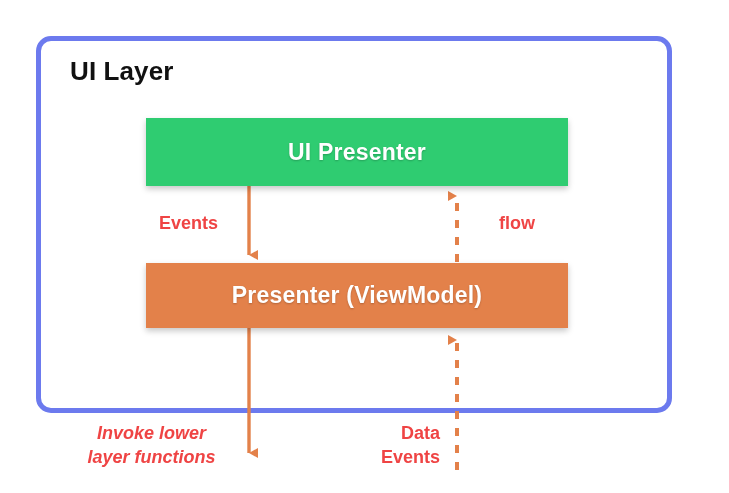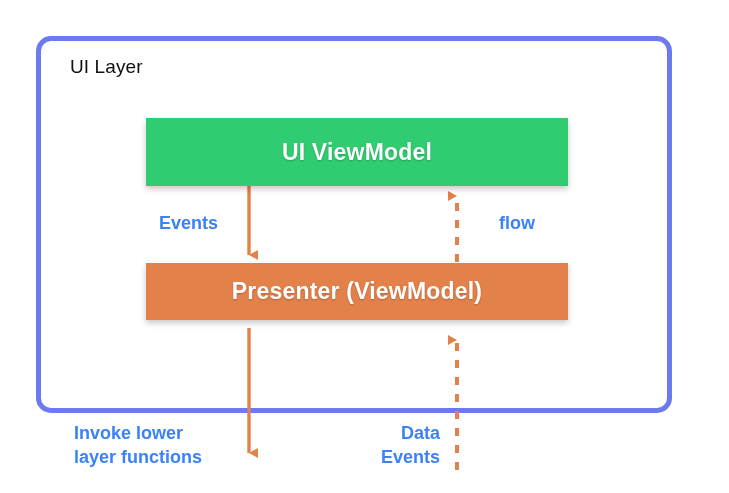--- a/index.html
+++ b/index.html
@@ -28,22 +28,22 @@
     height: 377px;
     box-sizing: border-box;
     border: 5px solid #6c7aee;
     border-radius: 15px;
     background: transparent;
   }
   .layer-title {
     position: absolute;
     left: 70px;
     top: 56px;
-    font-size: 19px;
-    font-weight: normal;
+    font-size: 26px;
+    font-weight: bold;
     color: #111111;
     letter-spacing: 0.1px;
     white-space: nowrap;
   }
 
   
   .comp-box {
     position: absolute;
     left: 146px;
     width: 422px;
@@ -58,46 +58,46 @@
     box-shadow: 0 3px 6px rgba(0,0,0,0.22);
     white-space: nowrap;
   }
   .comp-ui-elements {
     top: 118px;
     height: 68px;
     background: #2fcc71;
   }
   .comp-presenter {
     top: 263px;
-    height: 57px;
+    height: 65px;
     background: #e3814a;
   }
 
   
   #connectors {
     position: absolute;
     left: 0;
     top: 0;
     width: 729px;
     height: 493px;
     pointer-events: none;
   }
 
   
   .edge-label {
     position: absolute;
-    color: #3b82f6;
+    color: #ef4444;
     font-size: 18px;
     font-weight: bold;
     line-height: 24px;
     white-space: pre;
   }
   .label-events   { left: 159px; top: 211px; }
   .label-flow     { left: 499px; top: 211px; }
-  .label-invoke   { left: 74px;  top: 421px; text-align: left; width: 155px; }
+  .label-invoke   { left: 74px;  top: 421px; text-align: center; width: 155px; font-style: italic; }
   .label-datastream { left: 340px; top: 421px; text-align: right; width: 100px; }
 </style>
 </head>
 <body>
 
 <div id="canvas">
 
   <div class="layer-box"></div>
   <div class="layer-title">UI Layer</div>
 
@@ -114,21 +114,21 @@
     <line x1="249" y1="186" x2="249" y2="255" stroke="#e3814a" stroke-width="3.4" marker-end="url(#arrow-down)"></line>
 
     <line x1="457" y1="262" x2="457" y2="196" stroke="#e3814a" stroke-width="4" stroke-dasharray="8 9" marker-end="url(#arrow-up)"></line>
 
     <line x1="249" y1="328" x2="249" y2="453" stroke="#e3814a" stroke-width="3.4" marker-end="url(#arrow-down)"></line>
 
     <line x1="457" y1="470" x2="457" y2="340" stroke="#e3814a" stroke-width="4" stroke-dasharray="8 9" marker-end="url(#arrow-up)"></line>
   </svg>
 
   <div class="comp-box comp-ui-elements">
-    <span>UI ViewModel</span>
+    <span>UI Presenter</span>
   </div>
 
   <div class="comp-box comp-presenter">
     <span>Presenter (ViewModel)</span>
   </div>
 
   <div class="edge-label label-events">Events</div>
 
   <div class="edge-label label-flow">flow</div>
 

